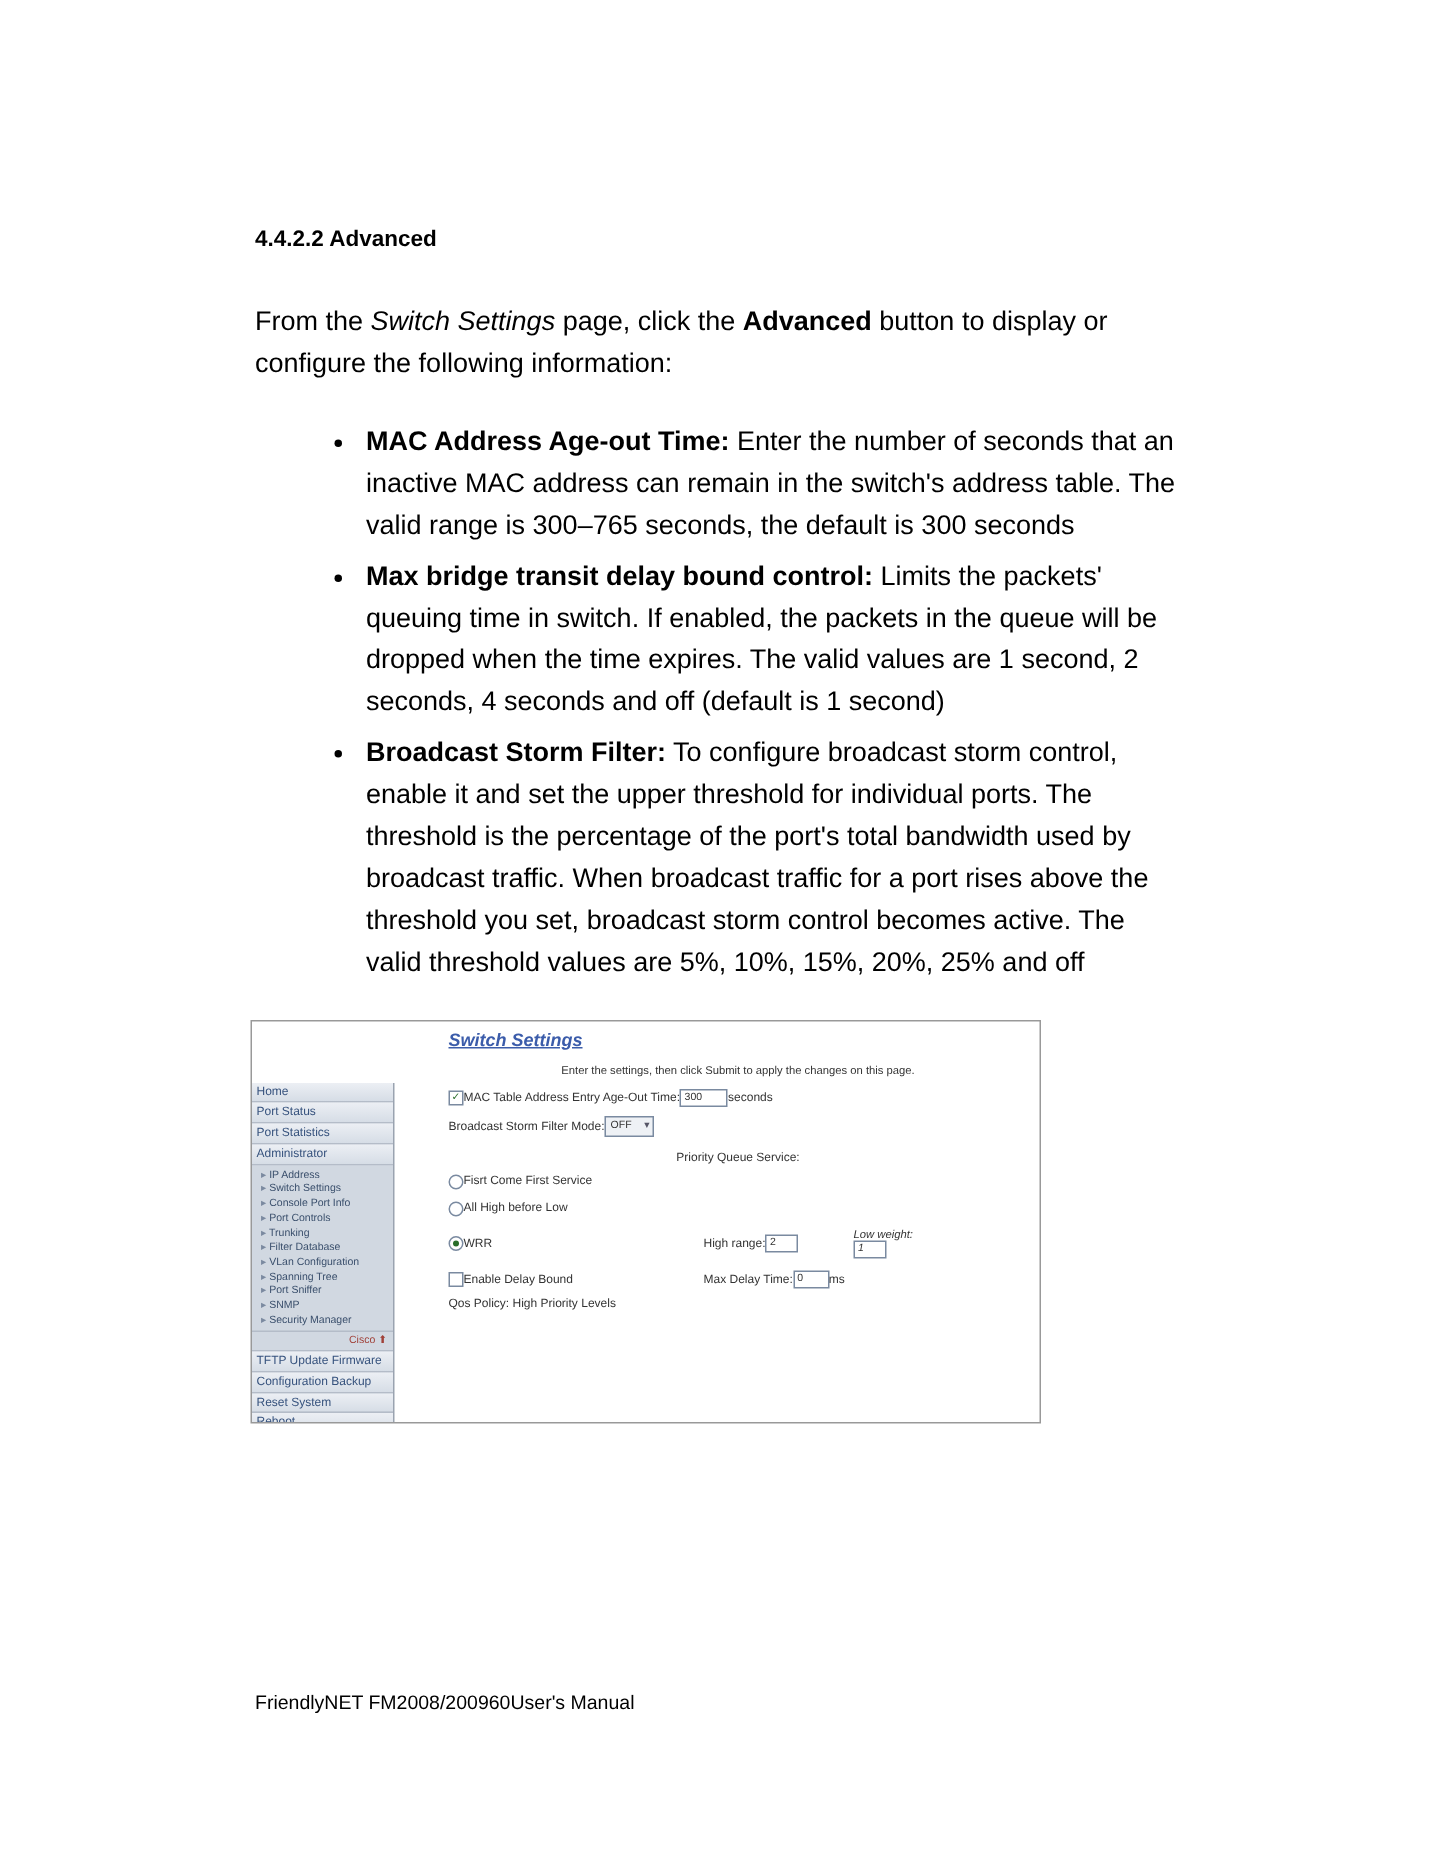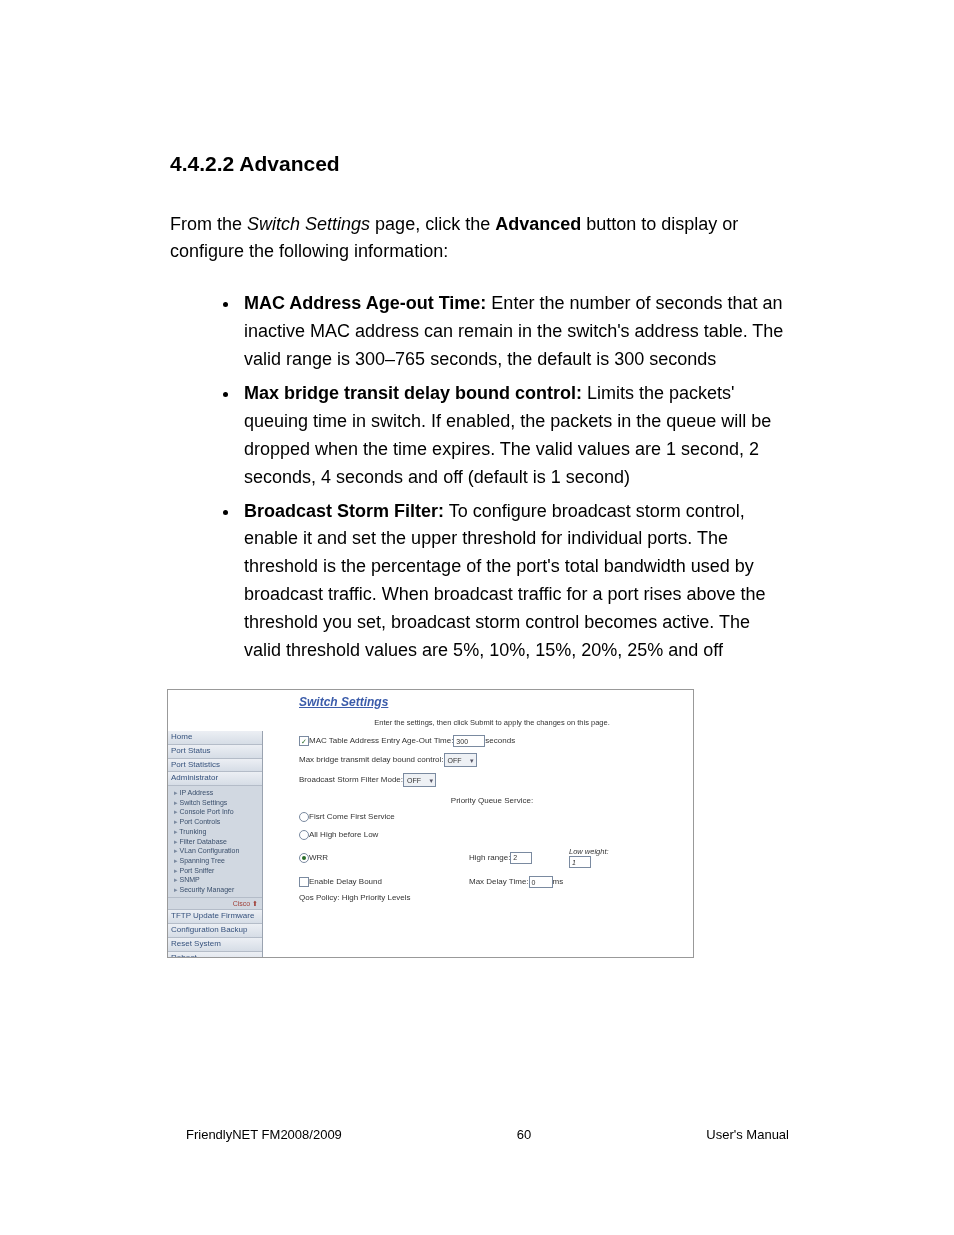--- a/index.html
+++ b/index.html
@@ -8,21 +8,21 @@
     width: 954px;
     height: 1235px;
     margin: 0;
     position: relative;
     box-sizing: border-box;
     padding: 148px 165px 0 170px;
     font-size: 18px;
     line-height: 1.55;
   }
   .section-num {
-    font-size: 21px;
+    font-size: 15px;
     font-weight: bold;
     margin-bottom: 30px;
   }
   .intro { margin-bottom: 24px; }
   .bold { font-weight: bold; }
   .italic { font-style: italic; }
   ul.bullets { margin: 0; padding-left: 70px; }
   ul.bullets li { margin-bottom: 6px; padding-left: 4px; }
 
   
@@ -91,24 +91,24 @@
   .radio { width:8px; height:8px; border:1px solid #7a8aa0; border-radius:50%; display:inline-flex; align-items:center; justify-content:center; background:#fff; }
   .radio.on::after { content:""; width:4px; height:4px; background:#2a6e2a; border-radius:50%; }
   .pq-grid { display:grid; grid-template-columns: 170px 100px auto; align-items:center; row-gap:8px; font-size:8px; }
   .lowwt { text-align:left; font-size:7.5px;font-style:italic; }
   .qos { margin-top:6px; font-size:8px; }
 
   
   .footer {
     position: absolute;
     bottom: 90px;
-    left: 186px;
+    left: 170px;
     right: 165px;
     display: flex;
-    justify-content: space-between;
+    justify-content: flex-start;
     font-size: 13px;
   }
 </style>
 </head>
 <body>
 
 <div class="section-num">4.4.2.2 Advanced</div>
 
 <p class="intro">
   <span>From the </span><span class="italic">Switch Settings</span><span> page, click the </span><span class="bold">Advanced</span><span> button to display or configure the following information:</span>
@@ -160,24 +160,20 @@
 
     <div class="hint">Enter the settings, then click Submit to apply the changes on this page.</div>
 
     <div class="row">
       <span class="ck">✓</span>
       <span>MAC Table Address Entry Age-Out Time:</span>
       <span class="inbox">300</span>
       <span>seconds</span>
     </div>
 
-    <div class="row">
-      <span>Max bridge transmit delay bound control:</span>
-      <span class="sel">OFF</span>
-    </div>
 
     <div class="row">
       <span>Broadcast Storm Filter Mode:</span>
       <span class="sel">OFF</span>
     </div>
 
     <div class="pq-title">Priority Queue Service:</div>
 
     <div class="pq-grid">
       <div class="row" style="margin:0">

